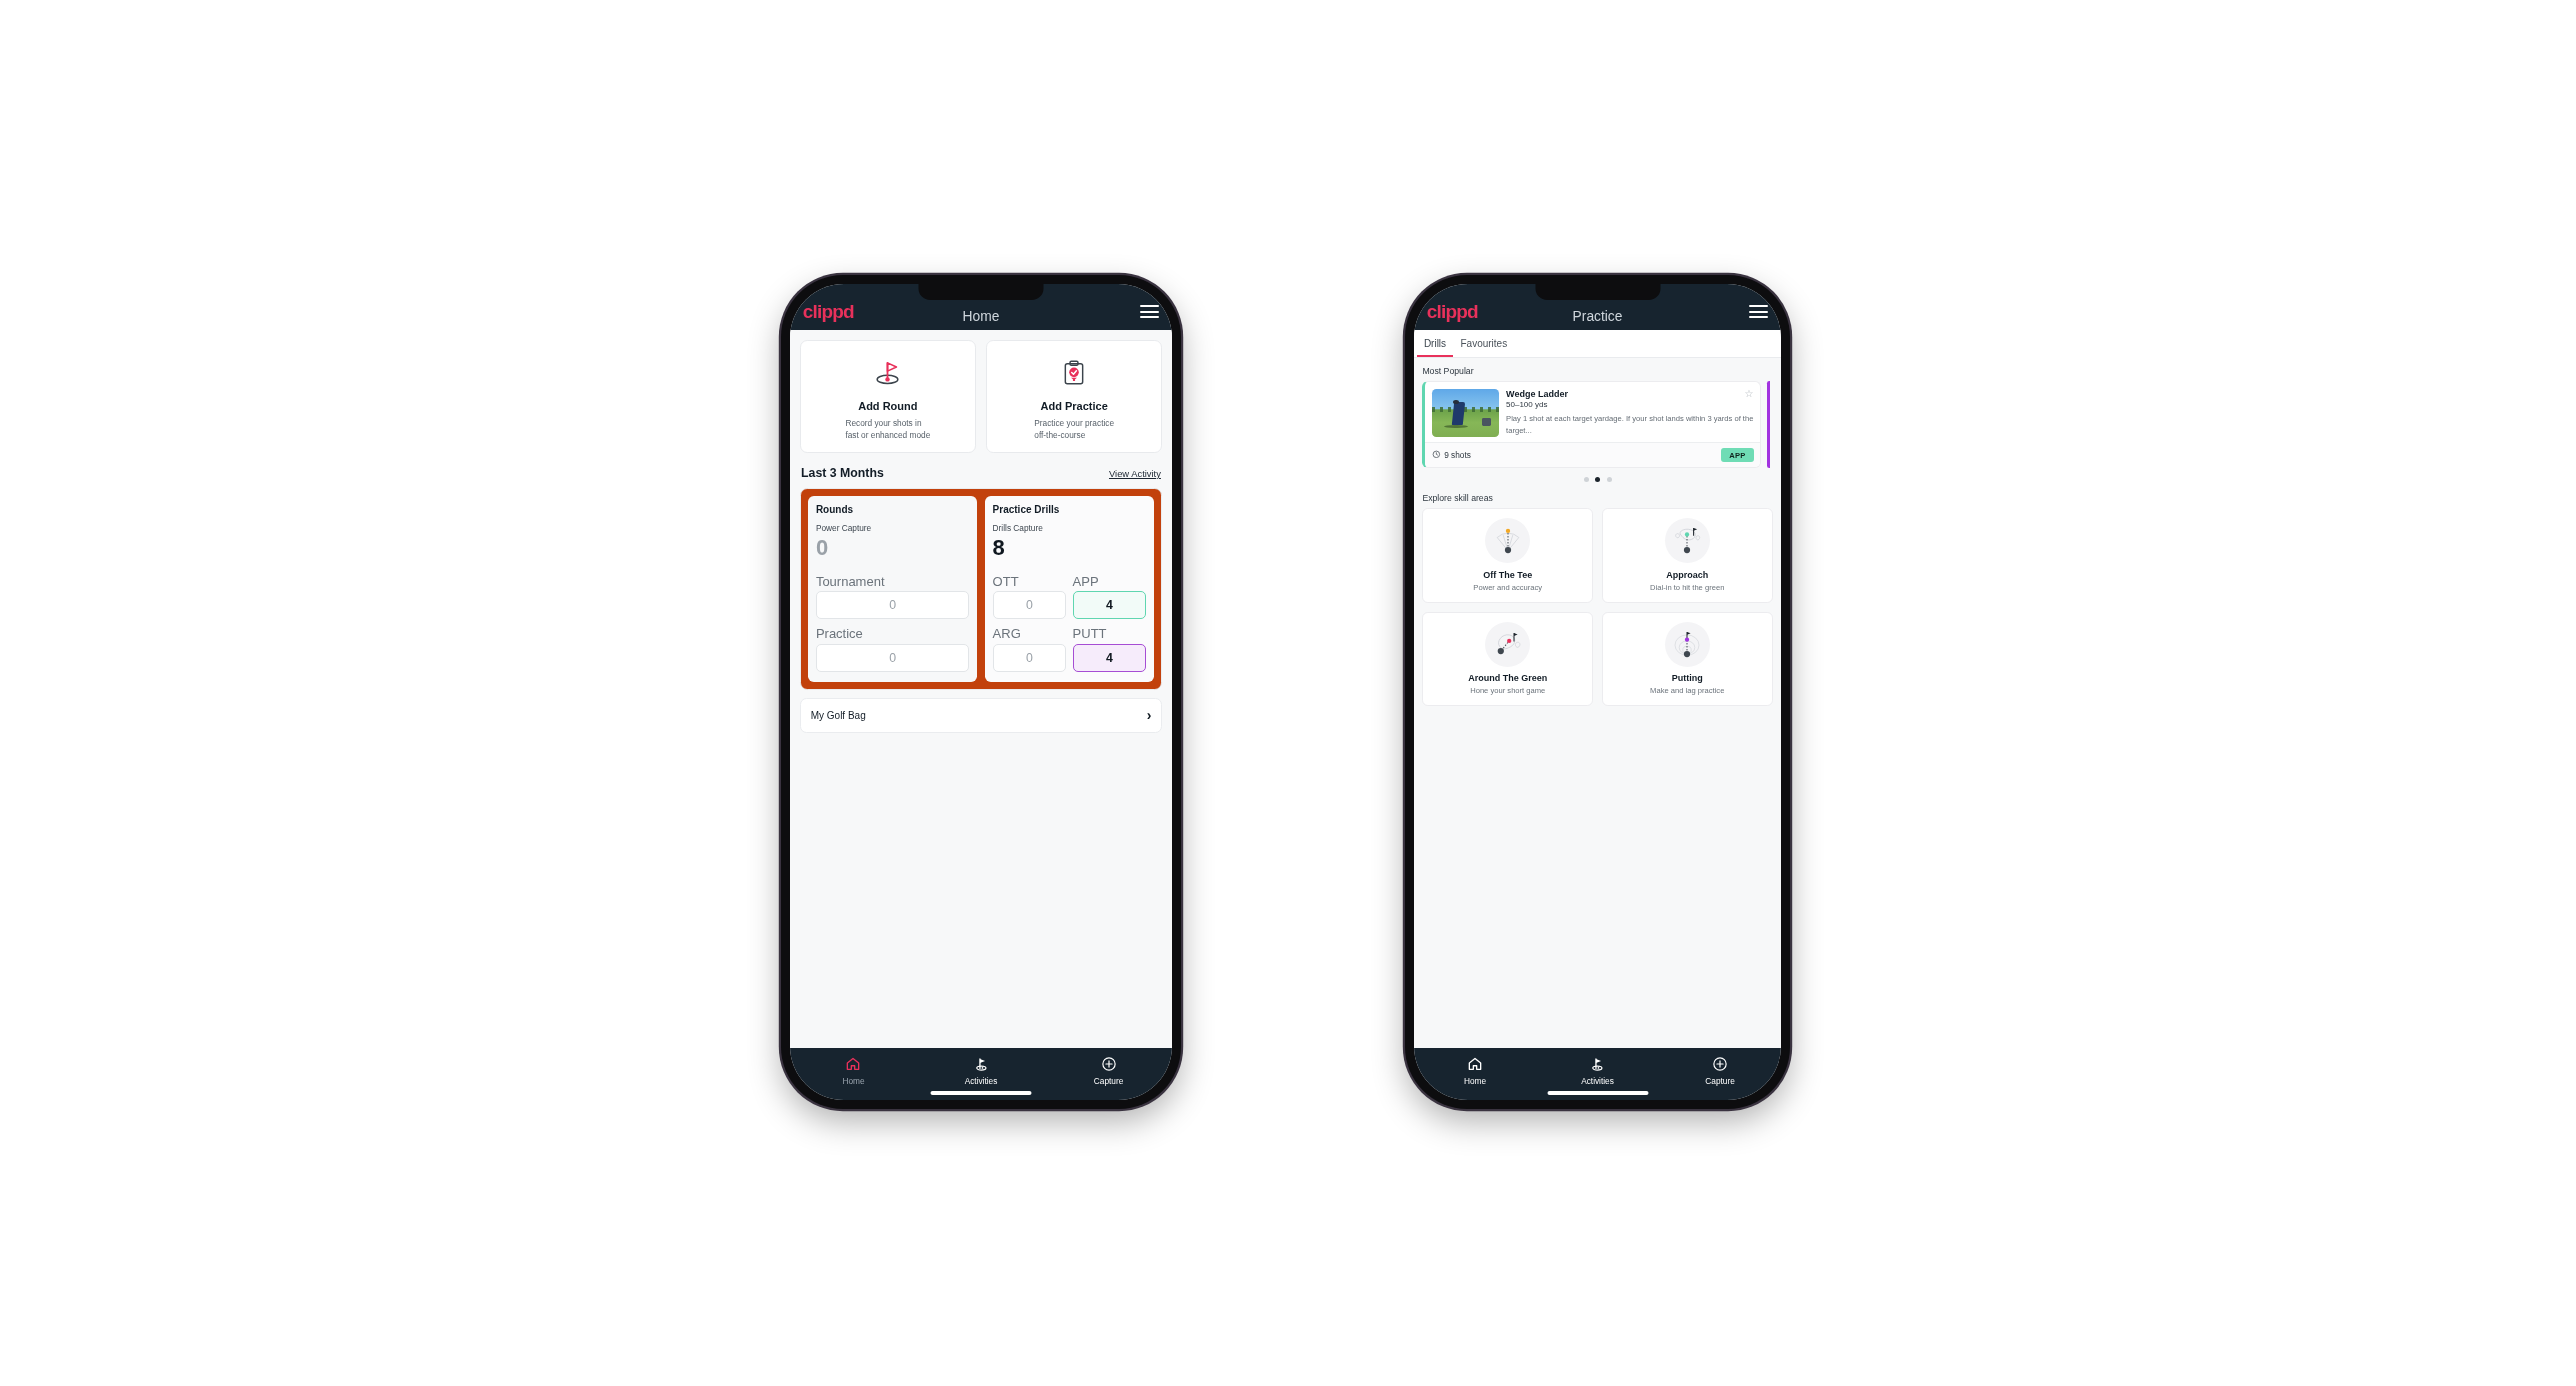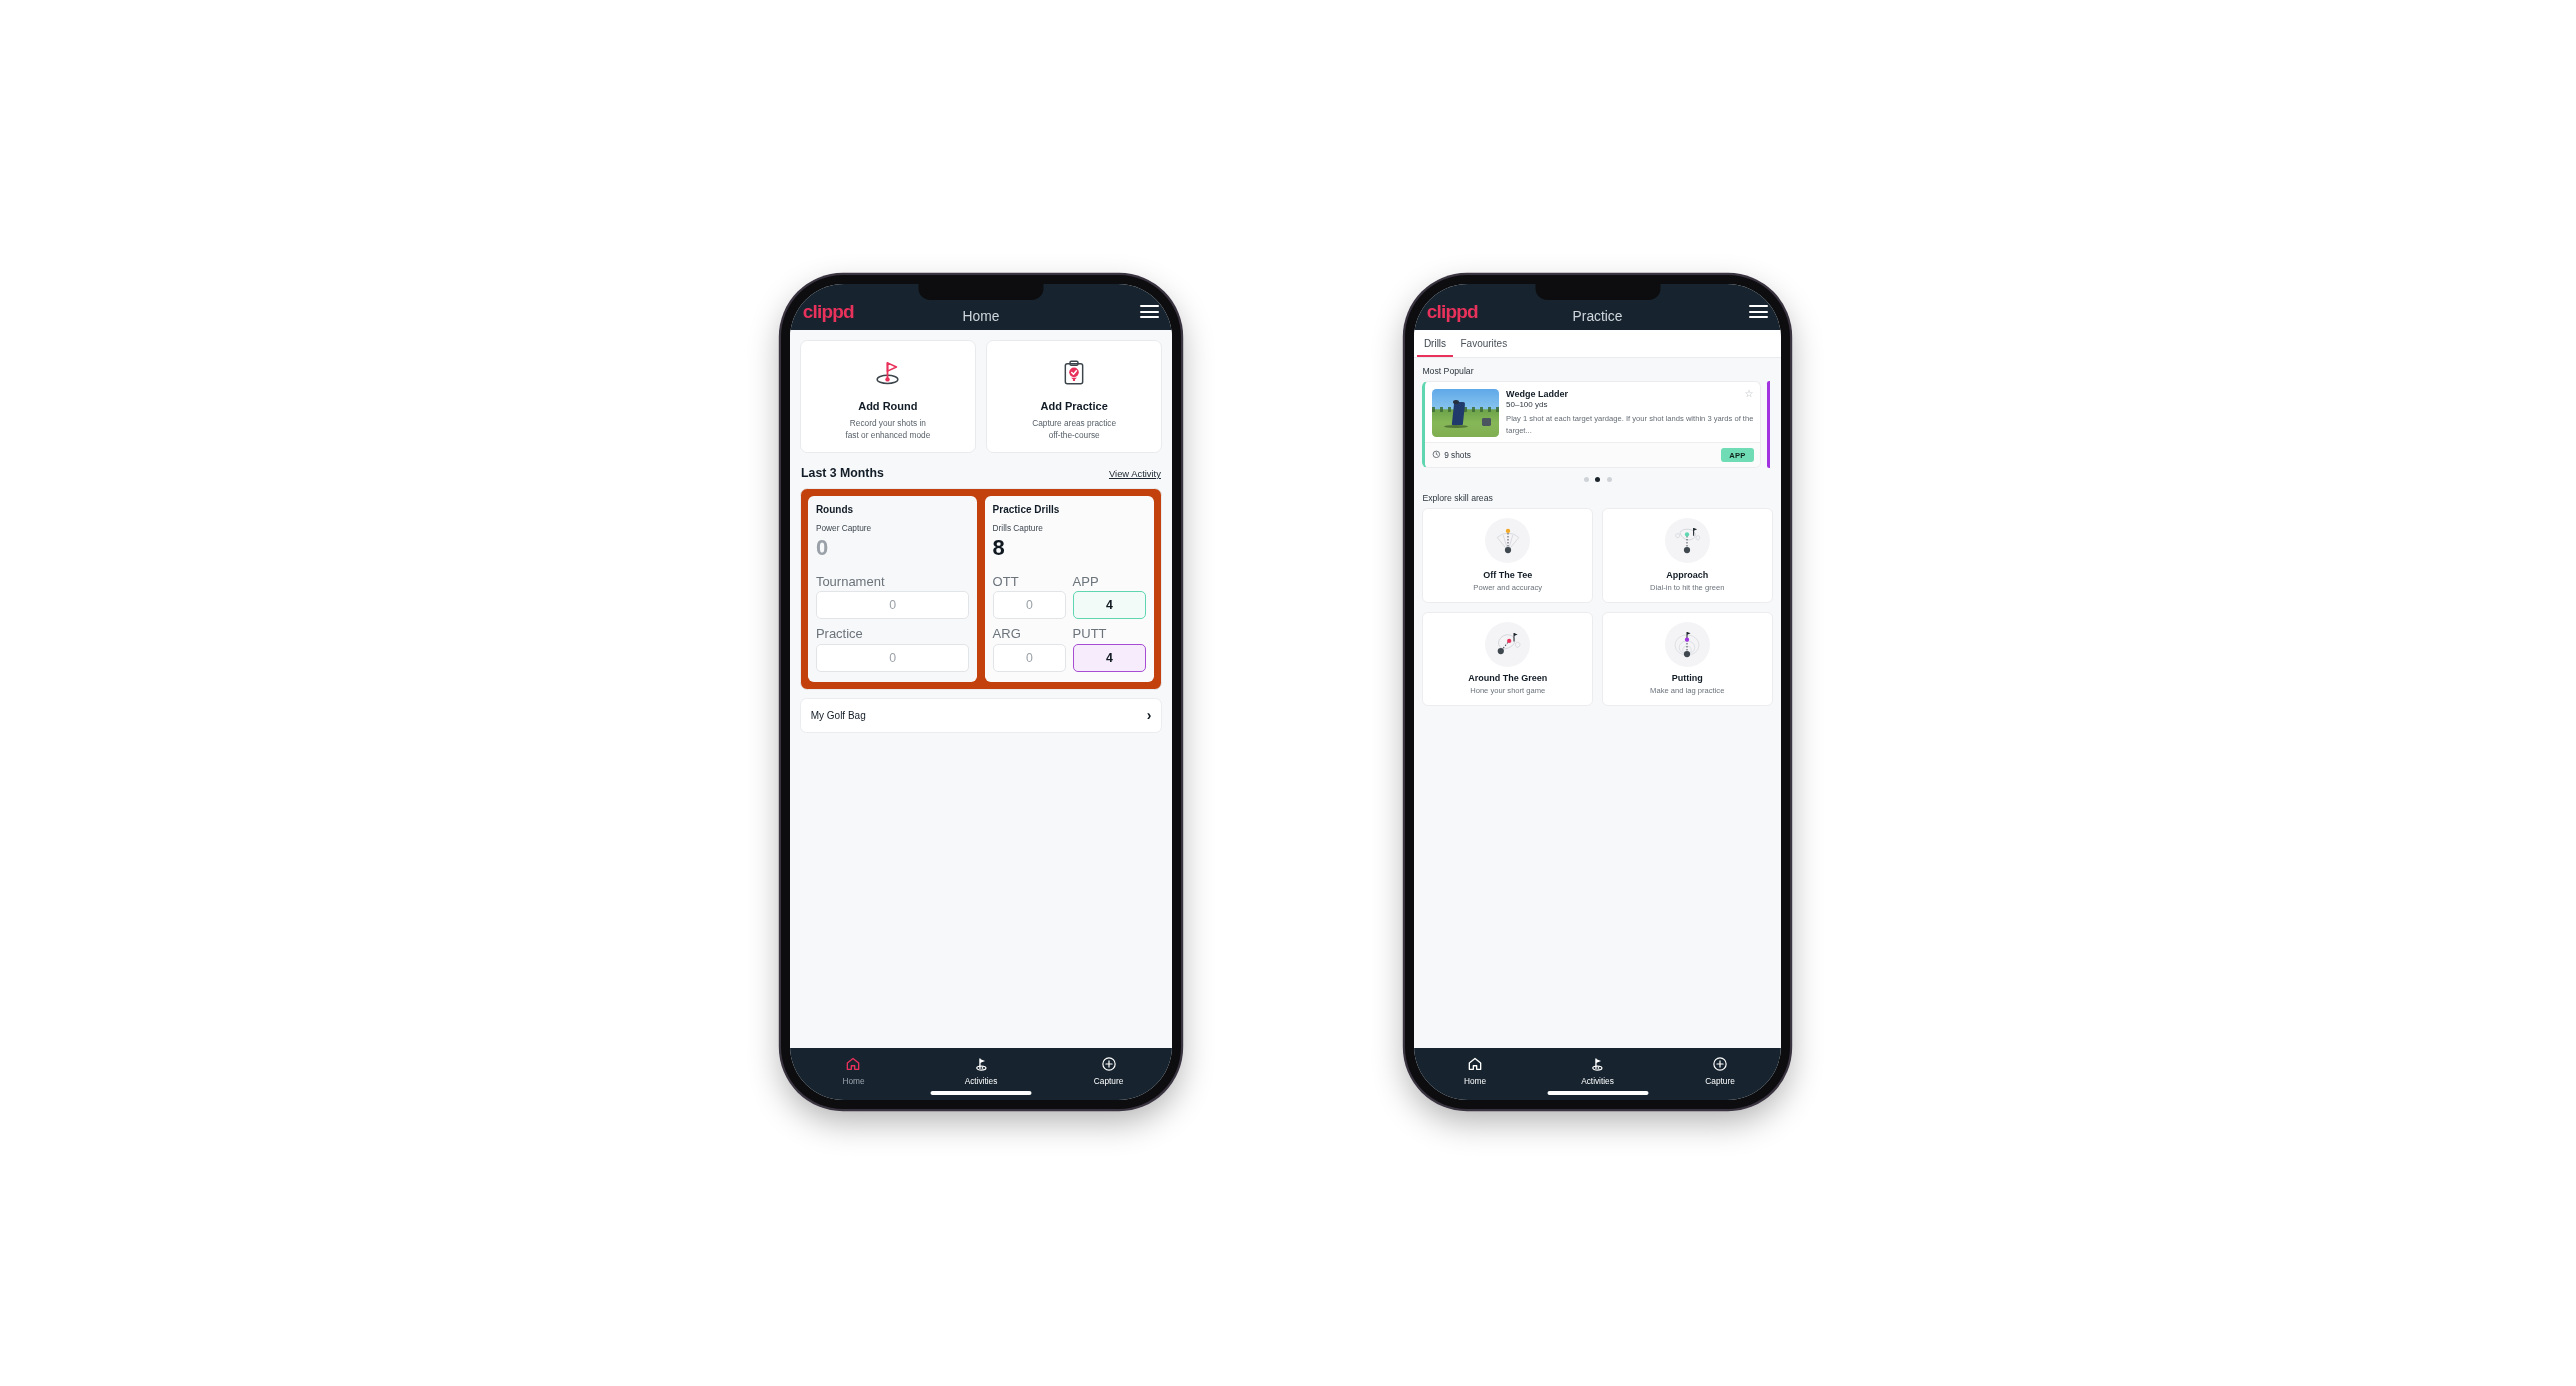--- a/index.html
+++ b/index.html
@@ -54,21 +54,21 @@
   .hamburger span { display:block; height: 1.9px; background: #ffffff; border-radius: 1.4px; }
 
   
   .body { flex: 1 1 auto; overflow: hidden; background: #f7f8f9; }
 
   
   .lp-pad { padding: 10px 10px 0 10px; }
   .action-row { display: flex; gap: 10px; }
   .action-card {
     flex: 1; background: #ffffff; border: 0.7px solid #e8eaed; border-radius: 7.2px;
-    padding: 11.6px 7.2px 11.6px; text-align: center;
+    padding: 11.6px 7.2px 11.6px; 
     display: flex; flex-direction: column; align-items: center;
   }
   .action-icon { height: 41px; display: flex; align-items: center; justify-content: center; }
   .action-title { font-size: 11px; font-weight: 700; color: #121c26; margin-top: 7.2px; }
   .action-desc { font-size: 8.3px; color: #565f68; line-height: 1.45; margin-top: 4.3px; }
 
   .section-row { display: flex; align-items: baseline; justify-content: space-between; margin: 13px 1.4px 7.2px; }
   .section-title { font-size: 12.3px; font-weight: 700; color: #121c26; }
   .section-link { font-size: 9.4px; color: #1a2430; text-decoration: underline; }
 
@@ -221,21 +221,21 @@
                 <svg width="32" height="32" viewBox="0 0 48 48">
                   <rect x="11" y="10" width="26" height="30" rx="3" fill="none" stroke="#3c444c" stroke-width="2.2"></rect>
                   <rect x="18" y="6.5" width="12" height="6" rx="2" fill="none" stroke="#3c444c" stroke-width="2.2"></rect>
                   <circle cx="24" cy="23" r="7.2" fill="#e8315b"></circle>
                   <path d="M20.6 23.2 L23.2 25.8 L27.6 20.6" fill="none" stroke="#ffffff" stroke-width="2.2" stroke-linecap="round" stroke-linejoin="round"></path>
                   <path d="M19.5 31 H28.5 L25.6 33.5 V36 H22.4 V33.5 Z" fill="#e8315b"></path>
                 </svg>
               </div>
               <div class="action-title">Add Practice</div>
               <div class="action-desc">
-                <div>Capture areas practice</div>
+                <div>Practice your practice</div>
                 <div>off-the-course</div>
               </div>
             </div>
           </div>
 
           <div class="section-row">
             <div class="section-title">Last 3 Months</div>
             <div class="section-link">View Activity</div>
           </div>
 

